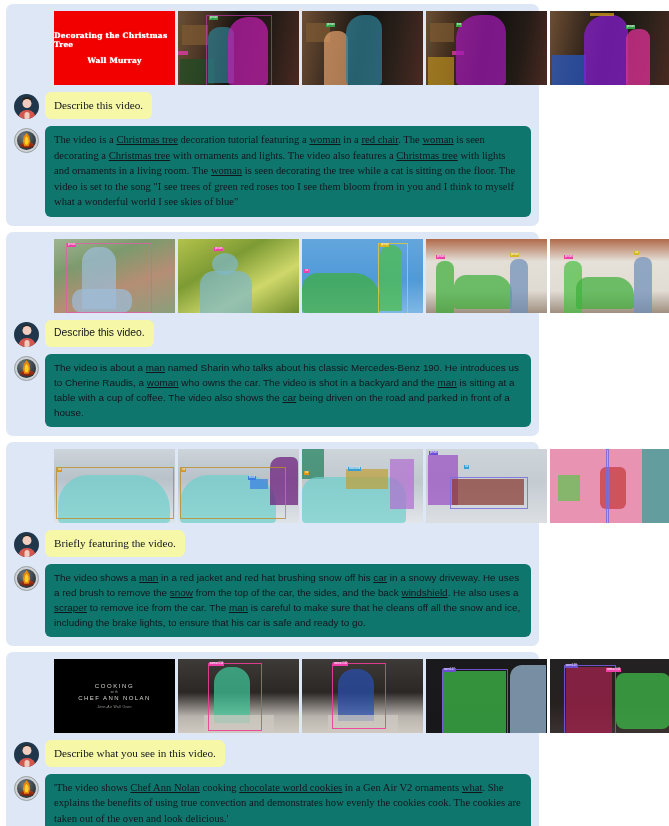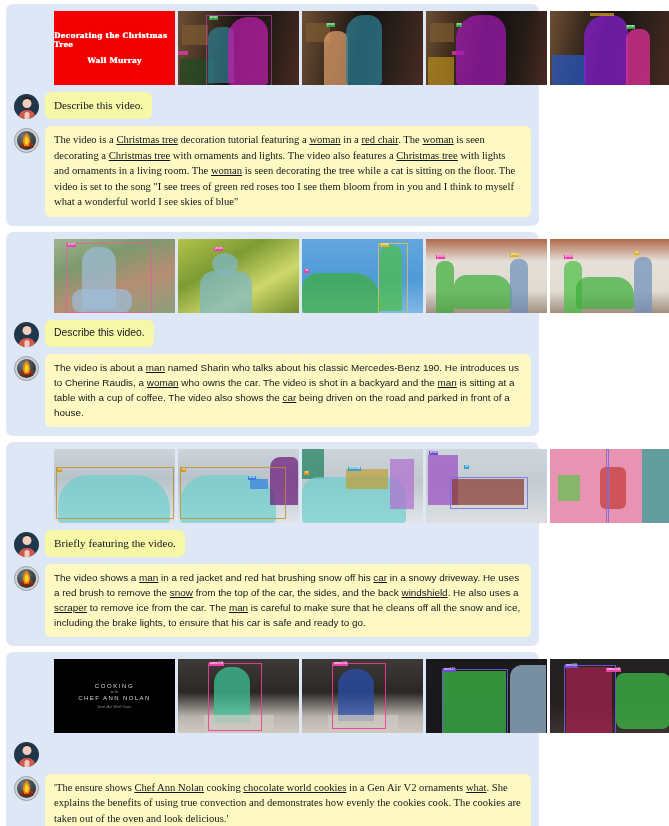--- a/index.html
+++ b/index.html
@@ -161,21 +161,21 @@
   .bubble {
     border-radius: 6px;
     padding: 6px 9px 7px 9px;
     box-sizing: border-box;
   }
   .bubble-q {
     background: #f7f7a8;
     display: inline-block;
   }
   .bubble-a {
-    background: #fef9c3;
+    background: #0f766e;
     flex: 1 1 auto;
   }
   .q-text {
     font-size: 11.2px;
     line-height: 14px;
     color: #11161c;
   }
   .a-text {
     font-size: 10.6px;
     line-height: 15.5px;
@@ -458,28 +458,31 @@
       </div>
     </div>
 
     <div class="msg-row">
       <div class="avatar avatar-user">
         <div class="av-body"></div>
           <div class="av-collar"></div>
         <div class="av-hair"></div>
           <div class="av-head"></div>
       </div>
+      <div class="bubble bubble-q">
+        <div class="q-text">Describe what you see in this video.</div>
+      </div>
     </div>
 
     <div class="msg-row">
       <div class="avatar avatar-bot">
         <div class="bot-inner"></div>
           <div class="flame-b"></div>
         <div class="flame-o"></div>
           <div class="flame-i"></div>
       </div>
       <div class="bubble bubble-a">
-        <div class="a-text"><span>'The ensure shows </span><u class="ent">Chef Ann Nolan</u><span> cooking </span><u class="ent">chocolate world cookies</u><span> in a Gen Air V2 ornaments </span><u class="ent">what</u><span>. She explains the benefits of using true convection and demonstrates how evenly the cookies cook. The cookies are taken out of the oven and look delicious.'</span></div>
+        <div class="a-text"><span>'The video shows </span><u class="ent">Chef Ann Nolan</u><span> cooking </span><u class="ent">chocolate world cookies</u><span> in a Gen Air V2 ornaments </span><u class="ent">what</u><span>. She explains the benefits of using true convection and demonstrates how evenly the cookies cook. The cookies are taken out of the oven and look delicious.'</span></div>
       </div>
     </div>
   </div>
 
 </div>
 
 </body></html>

